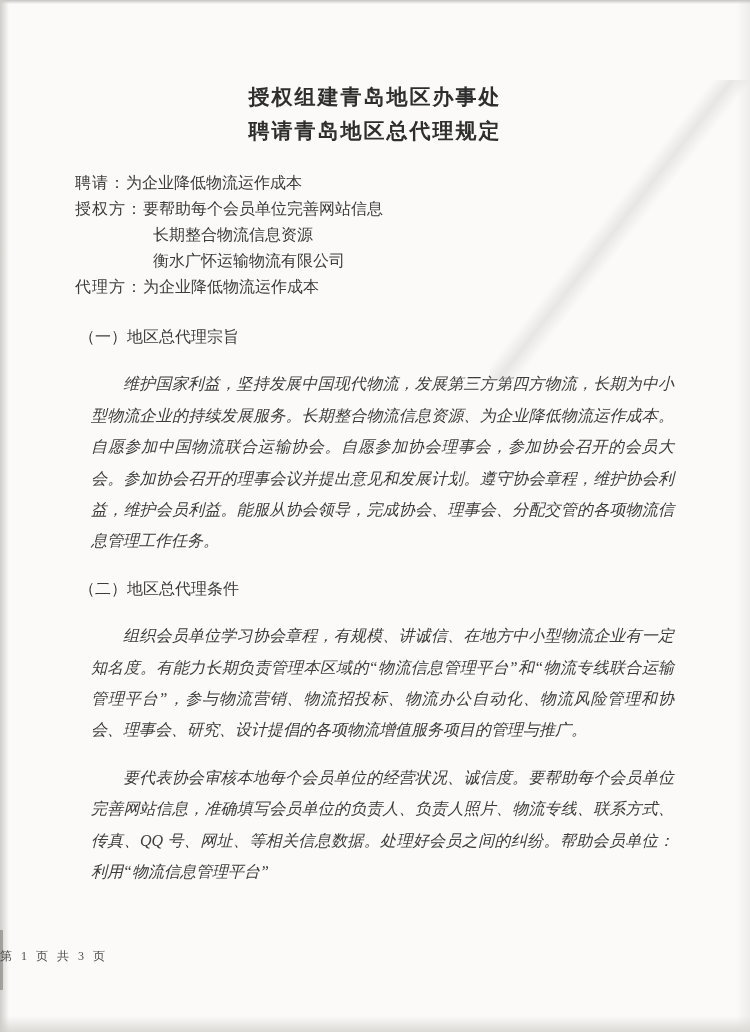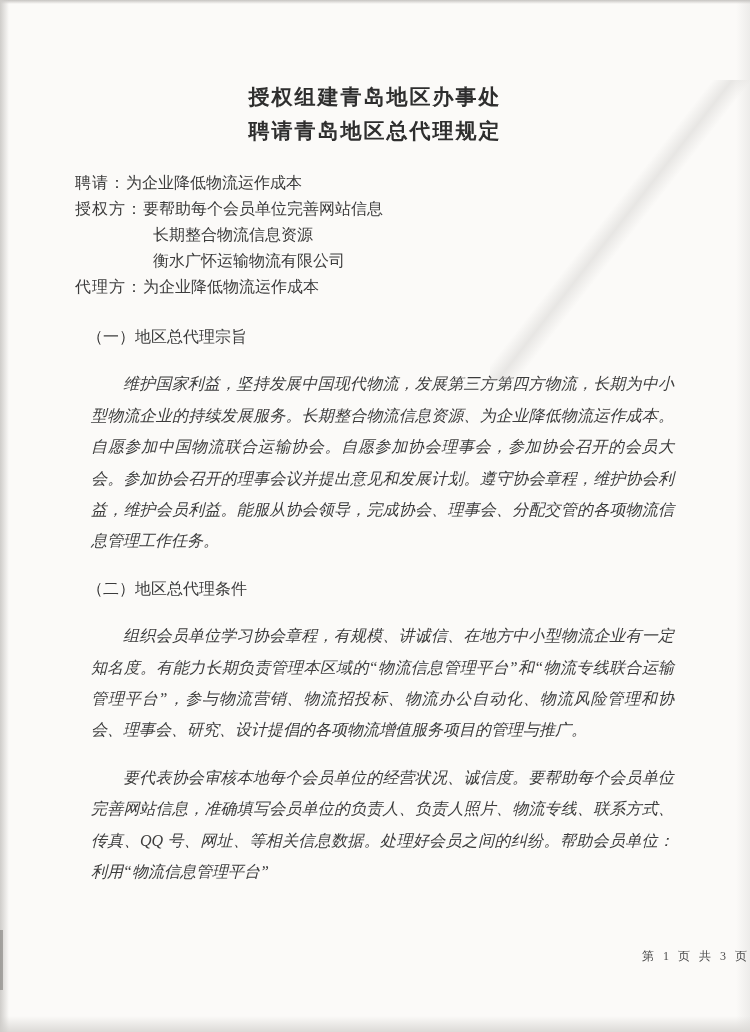--- a/index.html
+++ b/index.html
@@ -61,32 +61,32 @@
   }
   .field-row.indent { padding-left: 78px; }
   .field-label { letter-spacing: 1px; }
   .body-text {
     margin: 21px 60px 0 75px;
     font-size: 16px;
     line-height: 31.4px;
     text-align: justify;
     color: #3c3c3c;
   }
-  .section-heading { margin: 12px; }
+  .section-heading { margin: 4px; }
   .section-paragraph {
     margin: 16px;
     text-indent: 2em;
     font-style: italic;
   }
   .page-footer {
     position: absolute;
     top: 948px;
     left: 0;
     width: 100%;
-    text-align: right;
+    text-align: left;
     font-size: 12px;
     letter-spacing: 3px;
     color: #4a4a4a;
   }
 </style>
 </head>
 <body>
 
 <div class="page">
   <div class="crease"></div>

